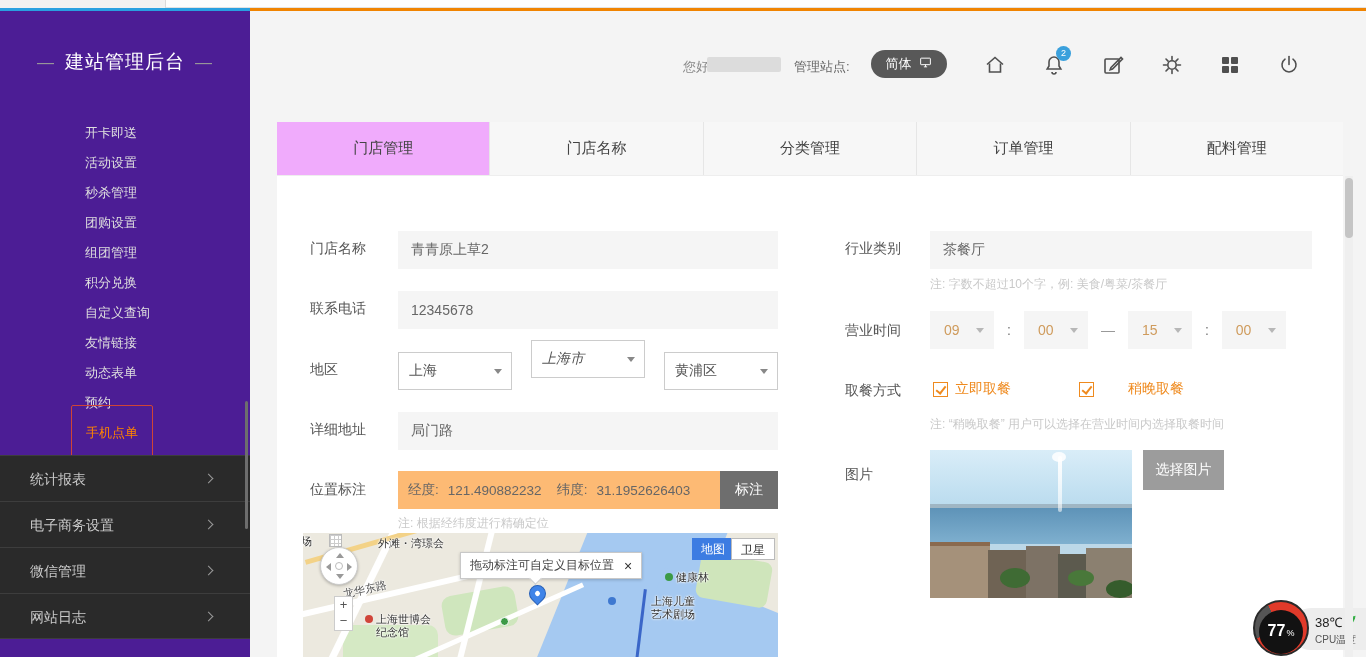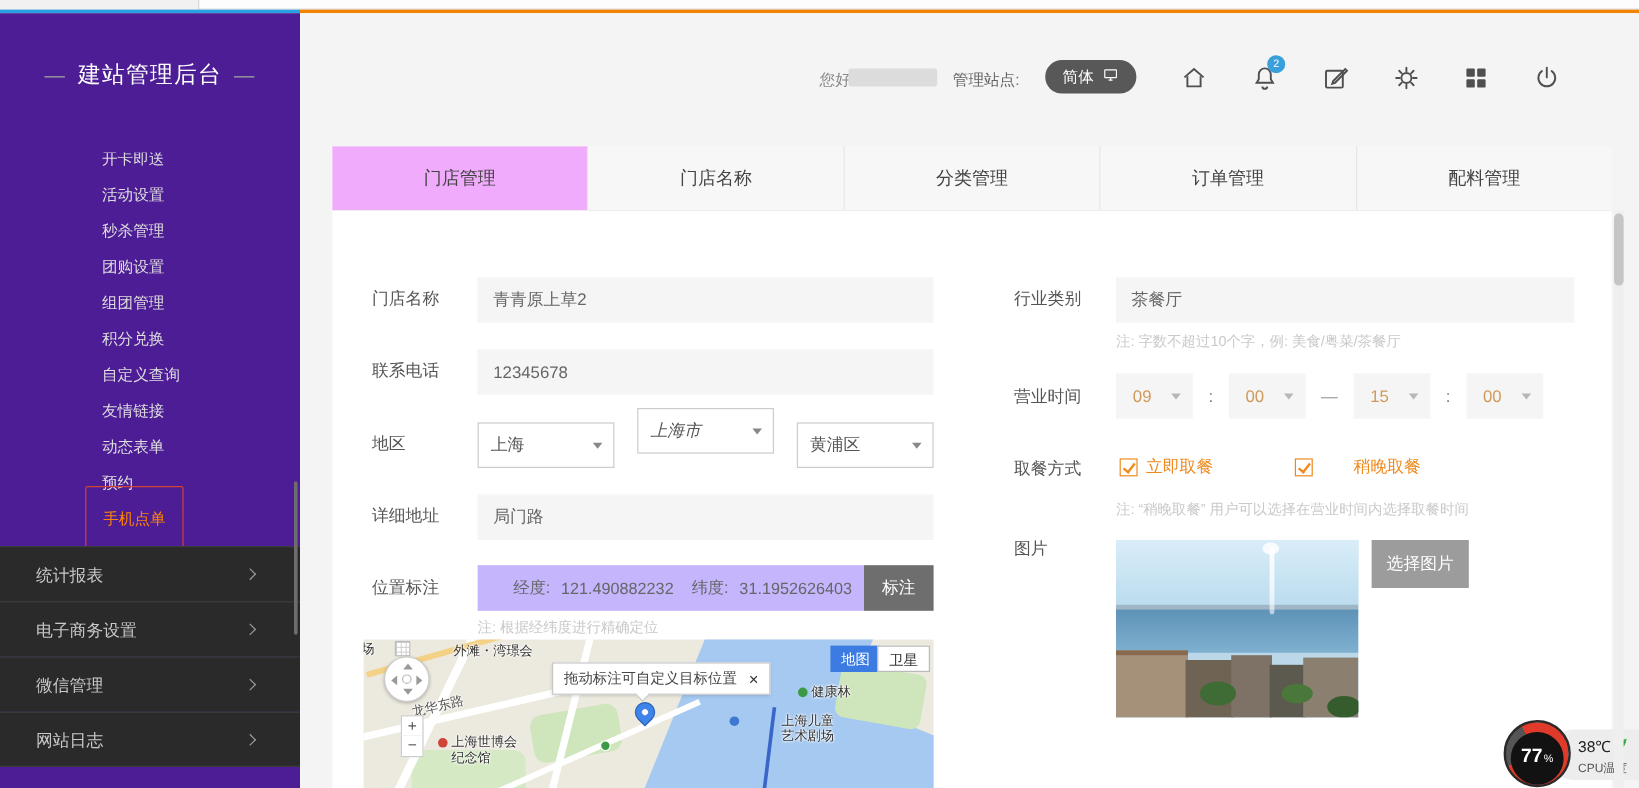--- a/index.html
+++ b/index.html
@@ -49,21 +49,21 @@
   .tab:last-child { border-right:none; }
 
   
   .card { position:absolute; left:27px; top:165px; width:1066px; height:481px; background:#fff; }
   .lbl { position:absolute; font-size:14px; color:#555; }
   .field { position:absolute; height:38px; background:#f5f5f5; display:flex; align-items:center; padding:0 13px; font-size:14px; color:#666; cursor:text; }
   .select { position:absolute; width:114px; height:38px; background:#fff; border:1px solid #ccc; display:flex; align-items:center; padding:0 22px 0 10px; font-size:14px; color:#555; cursor:pointer; }
   .select::after { content:""; position:absolute; right:9px; top:16px; border-left:4px solid transparent; border-right:4px solid transparent; border-top:5px solid #888; }
   .note { position:absolute; font-size:12px; color:#c9c9c9; }
 
-  .loc-box { position:absolute; left:121px; top:295px; width:322px; height:38px; background:#c4b5fd; display:flex; align-items:center; gap:9px; padding:0 10px; font-size:13.5px; color:#666; cursor:pointer;justify-content:flex-end; }
+  .loc-box { position:absolute; left:121px; top:295px; width:322px; height:38px; background:#fdba74; display:flex; align-items:center; gap:9px; padding:0 10px; font-size:13.5px; color:#666; cursor:pointer; }
   .mark-btn { position:absolute; left:443px; top:295px; width:58px; height:38px; background:#6e6e6e; color:#fff; font-size:14px; display:flex; align-items:center; justify-content:center; cursor:pointer; }
 
   
   .time-row { position:absolute; left:653px; top:135px; display:flex; align-items:center; gap:13px; }
   .tsel { position:relative; width:64px; height:38px; background:#f5f5f5; display:flex; align-items:center; padding-left:14px; font-size:14px; color:#cf9b5c; cursor:pointer; }
   .tsel::after { content:""; position:absolute; right:10px; top:17px; border-left:4px solid transparent; border-right:4px solid transparent; border-top:5px solid #b7b7b7; }
   .tsep { color:#777; font-size:14px; } .tdash { color:#999; font-size:14px; }
 
   
   .cb { position:absolute; top:204px; display:flex; align-items:center; gap:7px; cursor:pointer; }
@@ -357,21 +357,21 @@
       <div class="cb" id="cb1">
         <span class="cbx"></span>
         <span class="cb-label">立即取餐</span>
       </div>
       <div class="cb" id="cb2">
         <span class="cbx"></span>
         <span class="cb-label">稍晚取餐</span>
       </div>
       <span class="note" style="left:653px; top:240px;">注: “稍晚取餐” 用户可以选择在营业时间内选择取餐时间</span>
 
-      <span class="lbl" style="left:568px; top:273px;">图片</span>
+      <span class="lbl" style="left:568px; top:290px;">图片</span>
       <div class="thumb">
         <div class="t-sky"></div>
         <div class="t-horizon"></div>
         <div class="t-water"></div>
         <div class="t-plume"></div>
         <div class="t-fountain"></div>
         <div class="t-b1"></div>
         <div class="t-b2"></div>
         <div class="t-b3"></div>
         <div class="t-b4"></div>

